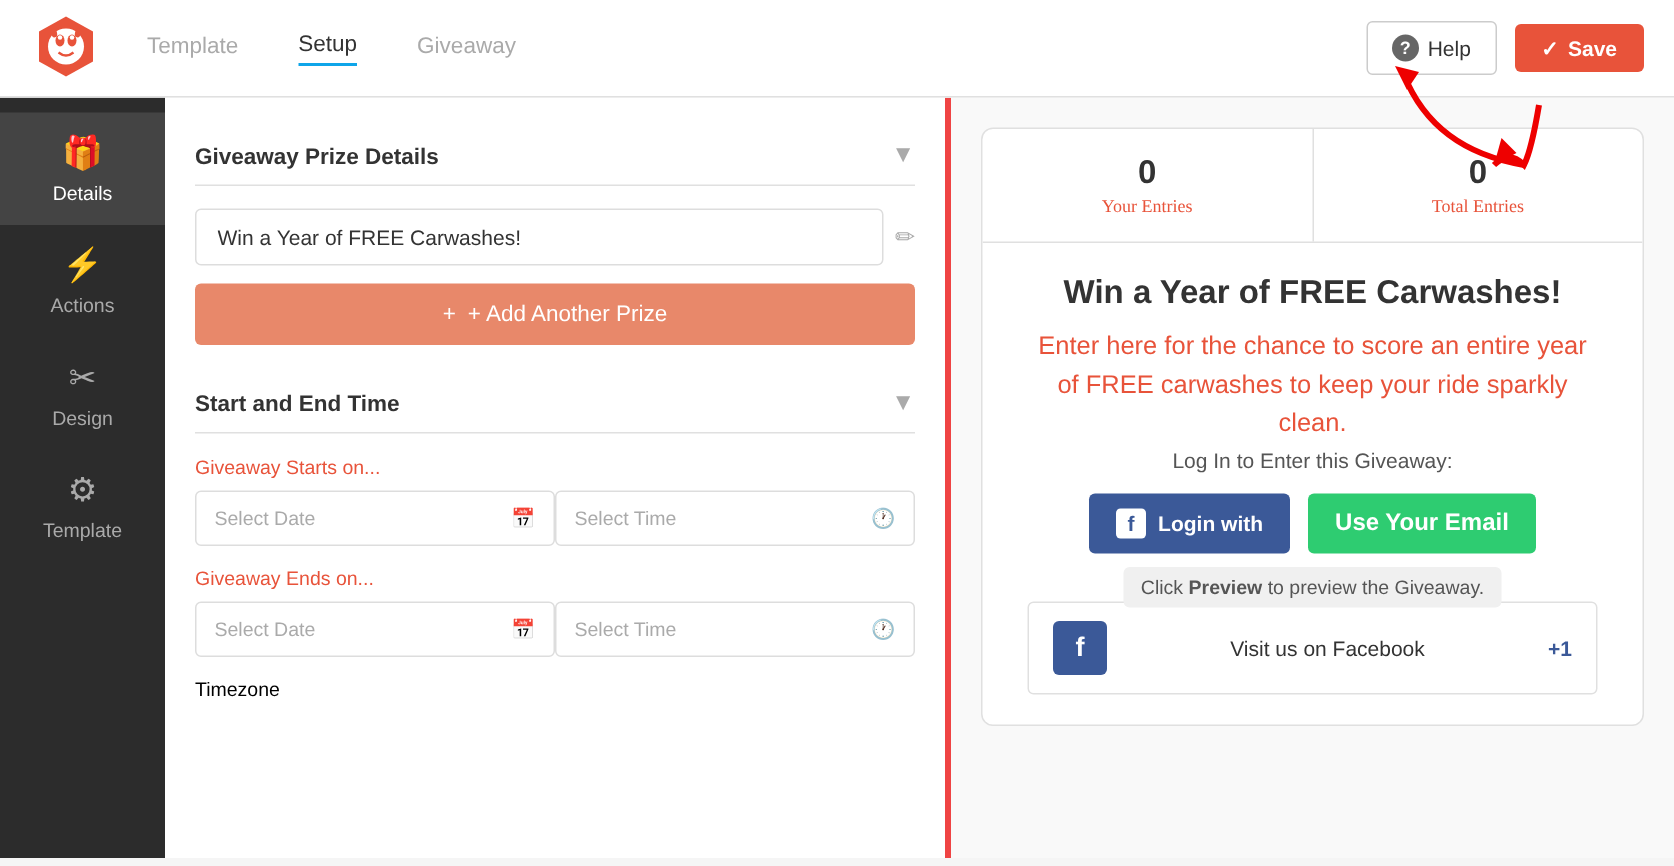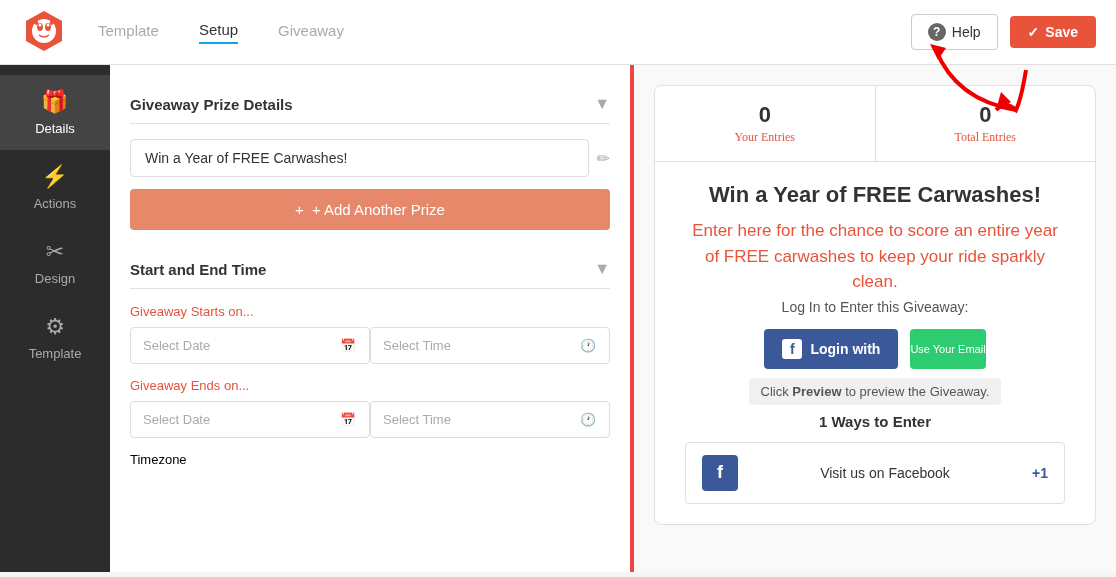--- a/index.html
+++ b/index.html
@@ -302,27 +302,27 @@
       background: #fff;
       color: #3b5998;
       border-radius: 3px;
       display: flex;
       align-items: center;
       justify-content: center;
       font-weight: 900;
       font-size: 14px;
     }
     .email-btn {
-      padding: 10px 0;
+      padding: 10px 18px;
       background: #2ecc71;
       color: #fff;
       border: none;
       border-radius: 4px;
-      font-size: 11px;
-      font-weight: 400;
+      font-size: 16px;
+      font-weight: 700;
       cursor: pointer;
     }
     .ways-to-enter {
       font-size: 15px;
       font-weight: 700;
       color: #333;
       margin-bottom: 12px;
     }
 
     
@@ -528,27 +528,26 @@
             <div class="login-buttons">
               <button class="fb-login-btn">
                 <div class="fb-icon">f</div>
                 <span>Login with</span>
               </button>
               <button class="email-btn">
                 <span>Use Your Email</span>
               </button>
             </div>
 
-            <div style="text-align: center; margin-bottom: 14px;">
+            <div style="text-align: center; margin-bottom: 2px;">
               <span style="background: #f0f0f0; padding: 6px 12px; border-radius: 4px; font-size: 13px; color: #555;">
                 <span>Click </span><strong>Preview</strong><span> to preview the Giveaway.</span>
               </span>
             </div>
 
-            <div class="ways-to-enter">1 Ways to Enter</div>
 
             <div class="entry-row">
               <div class="fb-square">f</div>
               <span class="entry-text">Visit us on Facebook</span>
               <span class="entry-plus">+1</span>
             </div>
 
           </div>
         </div>
 

